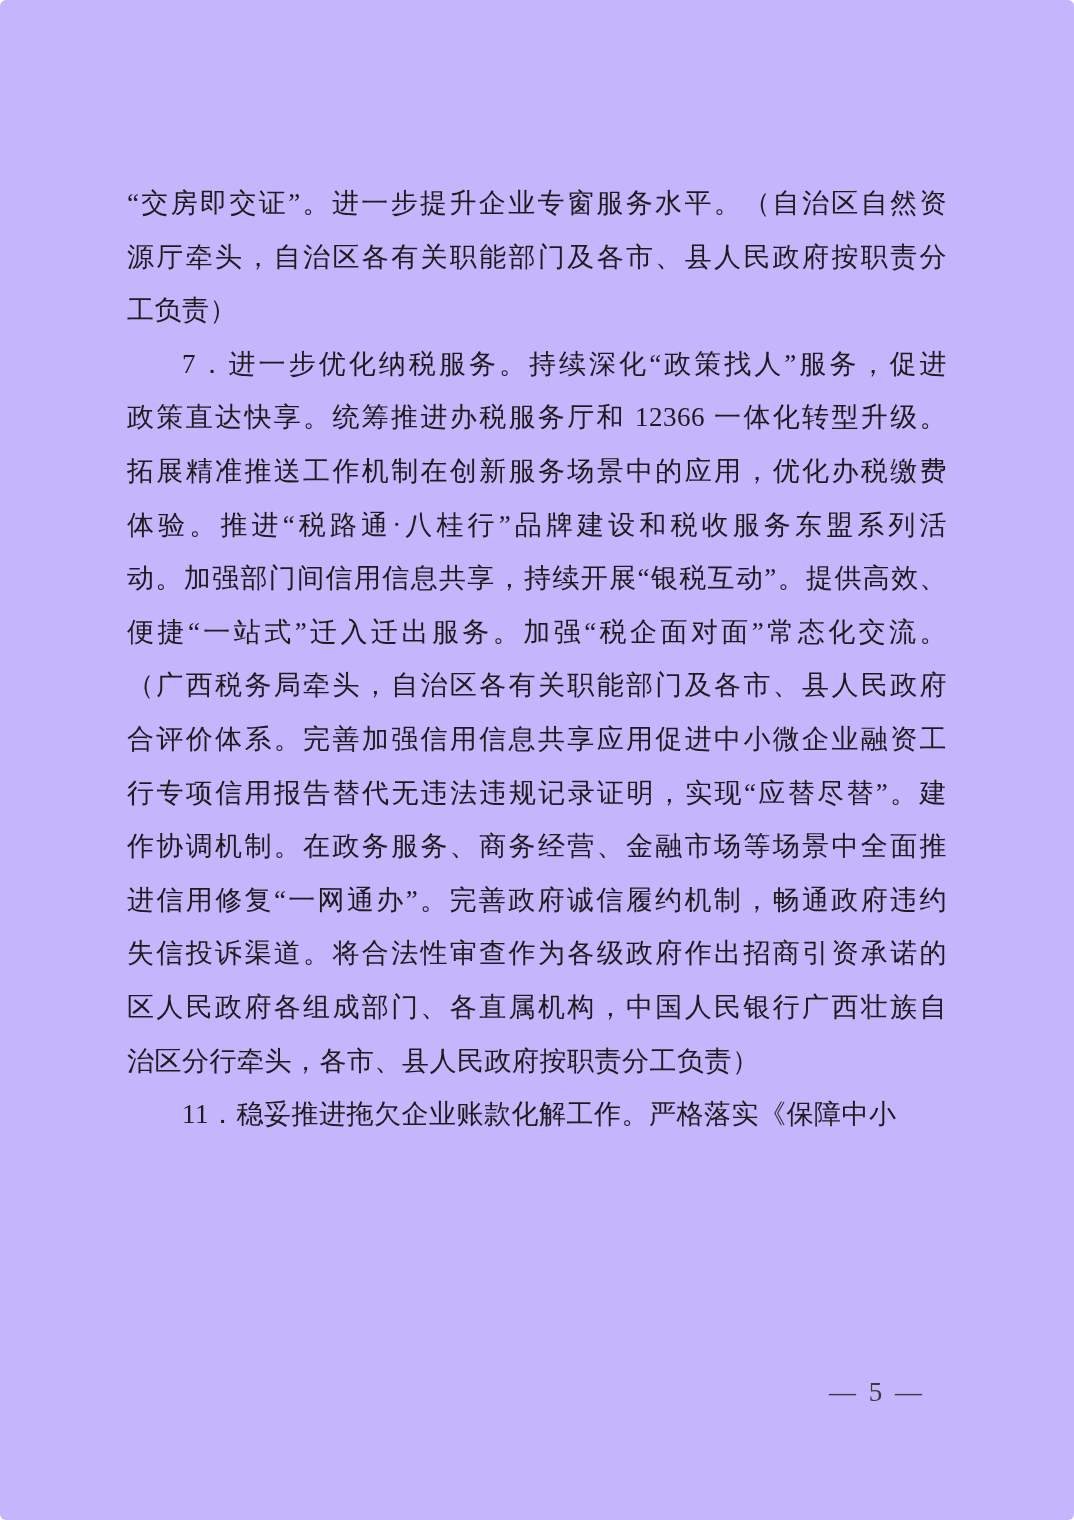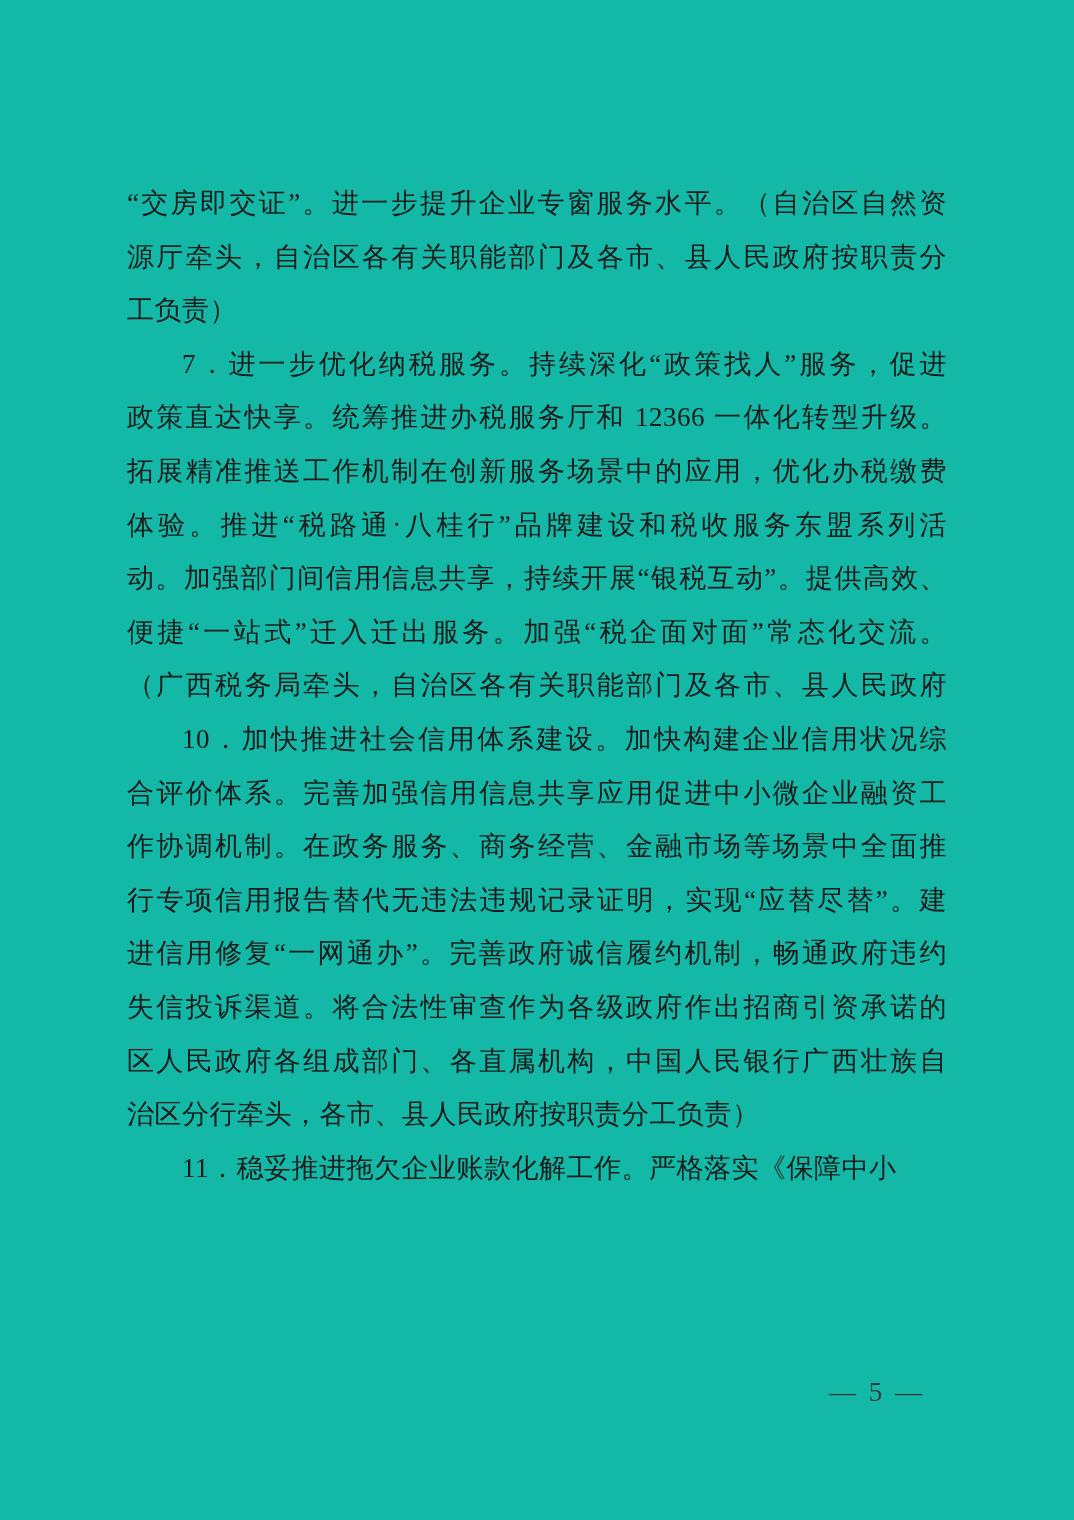--- a/index.html
+++ b/index.html
@@ -11,21 +11,22 @@
     height: 1520px;
     background: #ffffff;
     position: relative;
     overflow: hidden;
     font-family: "Liberation Serif", "DejaVu Serif", serif;
     color: #1c1c1c;
   }
   .doc-page {
     position: absolute;
     inset: 0;
-    background: #14b8a6;
+    background: #c4b5fd;
+    border-radius: 6px;
   }
   .doc-body {
     position: absolute;
     left: 127px;
     top: 177px;
     width: 820px;
   }
   .paragraph {
     margin: 0;
     padding: 0;
@@ -71,24 +72,23 @@
       <div class="paragraph">
         <div class="line indent">7．进一步优化纳税服务。持续深化“政策找人”服务，促进</div>
         <div class="line">政策直达快享。统筹推进办税服务厅和 12366 一体化转型升级。</div>
         <div class="line">拓展精准推送工作机制在创新服务场景中的应用，优化办税缴费</div>
         <div class="line">体验。推进“税路通·八桂行”品牌建设和税收服务东盟系列活</div>
         <div class="line">动。加强部门间信用信息共享，持续开展“银税互动”。提供高效、</div>
         <div class="line">便捷“一站式”迁入迁出服务。加强“税企面对面”常态化交流。</div>
         <div class="line">（广西税务局牵头，自治区各有关职能部门及各市、县人民政府</div>
       </div>
       <div class="paragraph">
-        <div class="line indent">10．加快推进社会信用体系建设。加快构建企业信用状况综</div>
         <div class="line">合评价体系。完善加强信用信息共享应用促进中小微企业融资工</div>
+        <div class="line">行专项信用报告替代无违法违规记录证明，实现“应替尽替”。建</div>
         <div class="line">作协调机制。在政务服务、商务经营、金融市场等场景中全面推</div>
-        <div class="line">行专项信用报告替代无违法违规记录证明，实现“应替尽替”。建</div>
         <div class="line">进信用修复“一网通办”。完善政府诚信履约机制，畅通政府违约</div>
         <div class="line">失信投诉渠道。将合法性审查作为各级政府作出招商引资承诺的</div>
         <div class="line">区人民政府各组成部门、各直属机构，中国人民银行广西壮族自</div>
         <div class="line last">治区分行牵头，各市、县人民政府按职责分工负责）</div>
       </div>
       <div class="paragraph">
         <div class="line last indent">11．稳妥推进拖欠企业账款化解工作。严格落实《保障中小</div>
       </div>
     </div>
   <div class="page-num">— 5 —</div>

